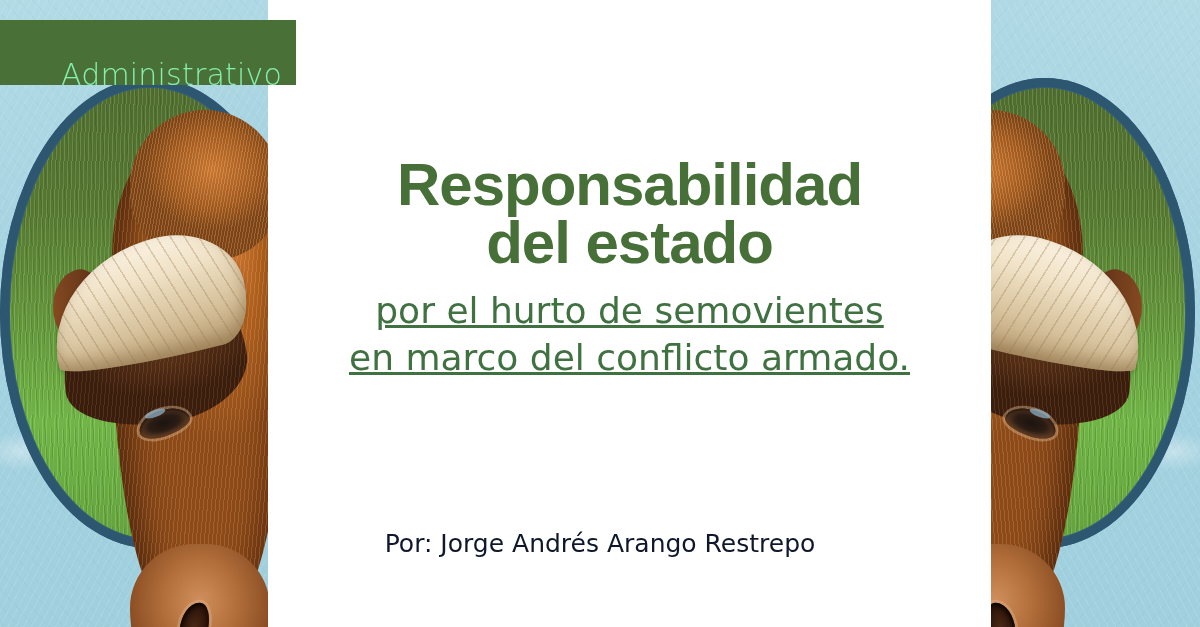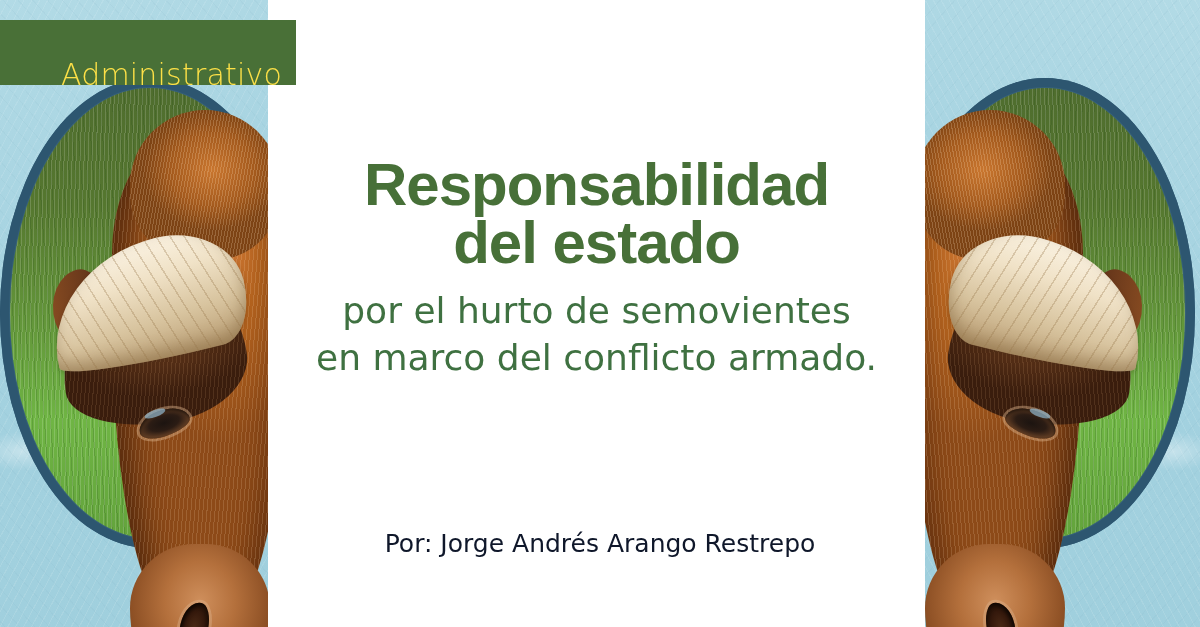--- a/index.html
+++ b/index.html
@@ -111,35 +111,35 @@
     box-shadow:inset 2px 2px 4px rgba(0,0,0,.6), 0 0 0 3px rgba(225,190,155,.35);}
 
   
   .ear-mark{position:absolute;left:104px;top:238px;width:26px;height:16px;border-radius:50%;
     background:radial-gradient(ellipse at 50% 50%, rgba(215,30,30,.75), rgba(200,40,40,0) 72%);}
 
   
   #badge{position:absolute;left:0;top:20px;width:296px;height:65px;
     background:#497037;display:flex;align-items:center;justify-content:flex-end;
     padding-right:14px;box-sizing:border-box;}
-  #badge-label{color:#fde047;font-size:30px;font-weight:300;letter-spacing:.2px;
+  #badge-label{color:#86efac;font-size:30px;font-weight:300;letter-spacing:.2px;
     font-family:"DejaVu Sans", sans-serif;line-height:1;margin-top:44px;}
 
   
-  #center{position:absolute;left:268px;top:0;width:657px;height:627px;
+  #center{position:absolute;left:268px;top:0;width:723px;height:627px;
     background:#ffffff;display:flex;flex-direction:column;align-items:center;
     box-sizing:border-box;padding-top:156px;}
 
   #title{color:#477038;font-weight:bold;font-size:60px;line-height:.96;
     text-align:center;letter-spacing:-1px;white-space:pre-line;
     font-family:"Liberation Sans", sans-serif;}
 
   #subtitle{margin-top:17px;color:#3f7141;font-weight:400;font-size:36px;
     line-height:1.30;text-align:center;white-space:pre-line;
-    font-family:"DejaVu Sans", sans-serif;}
+    font-family:"DejaVu Sans", sans-serif;text-decoration:underline;}
 
   #byline{position:absolute;left:0;right:0;top:529px;text-align:center;
     color:#0f172a;font-size:25px;font-weight:400;
     font-family:"DejaVu Sans", sans-serif;}
 </style>
 </head>
 <body>
 
 <div id="stage">
 

